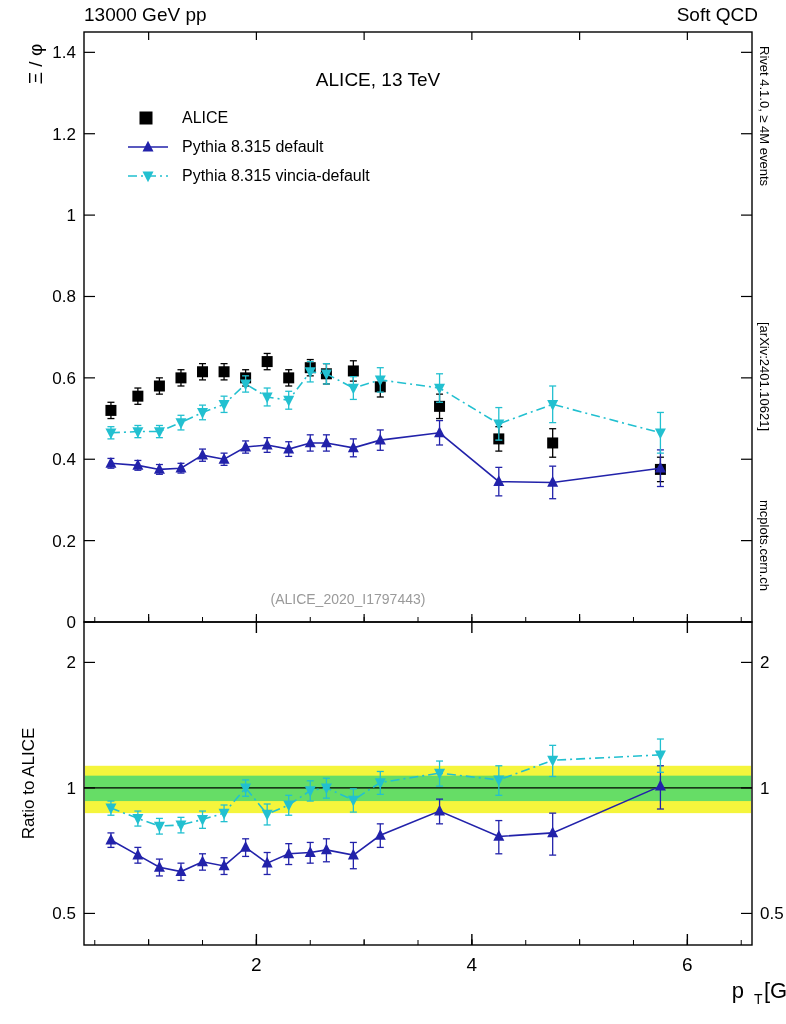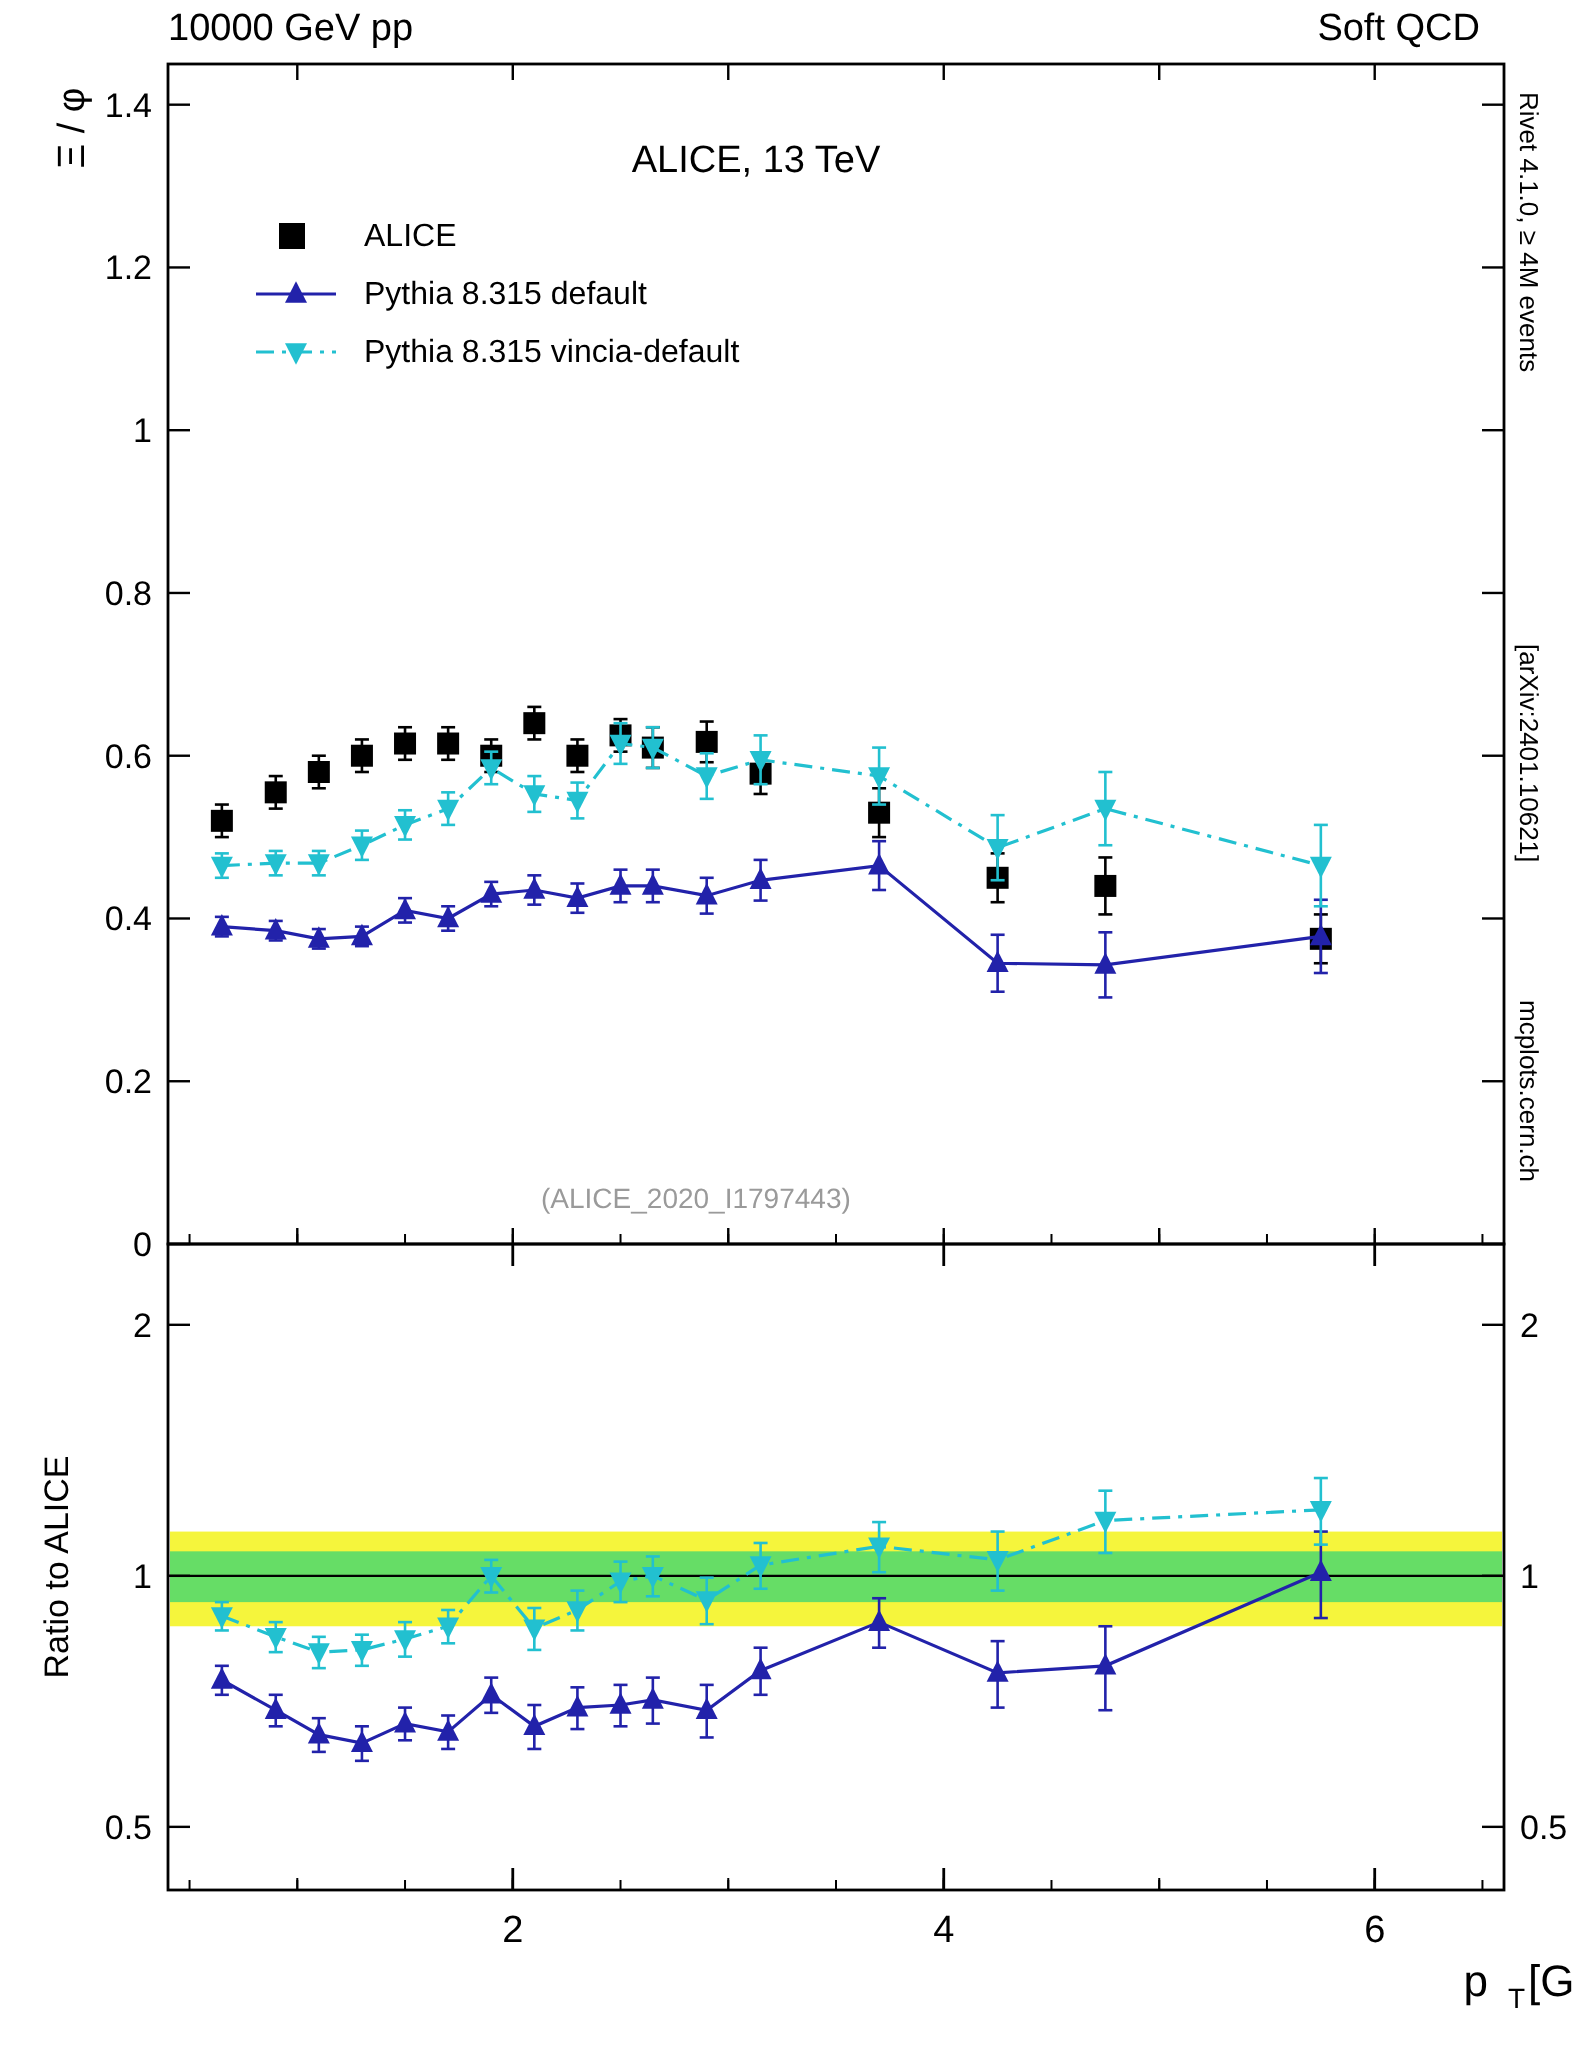--- a/index.html
+++ b/index.html
@@ -9,22 +9,22 @@
   .hdr{font-size:19px;}
   .vert{transform-origin:0 0;}
   svg{position:absolute;left:0;top:0;}
   .small{font-size:13px;}
 </style>
 </head>
 <body>
 
 <div id="stage">
 
-  <div class="txt hdr" style="left:84px;top:4px;">10000 GeV pp</div>
-  <div class="txt hdr" style="right:46px;top:4px;">Soft QCD</div>
+  <div class="txt hdr" style="left:84px;top:4px;">13000 GeV pp</div>
+  <div class="txt hdr" style="right:28px;top:4px;">Soft QCD</div>
 
   <div class="txt small vert" style="left:772px;top:46px;transform:rotate(90deg);">Rivet 4.1.0, ≥ 4M events</div>
   <div class="txt small vert" style="left:772px;top:322px;transform:rotate(90deg);">[arXiv:2401.10621]</div>
   <div class="txt small vert" style="left:772px;top:500px;transform:rotate(90deg);">mcplots.cern.ch</div>
 
   <svg id="plot" width="786" height="1024">
       <rect x="84" y="32" width="668" height="590" fill="none" stroke="#000" stroke-width="1.4"></rect>
       <rect x="84" y="622" width="668" height="323" fill="none" stroke="#000" stroke-width="1.4"></rect>
       <rect x="85" y="765.7867821678306" width="666" height="47.34743528494312" fill="#f5f53c"></rect>
       <rect x="85" y="775.6660499482322" width="666" height="25.39202722503876" fill="#66dd66"></rect>

